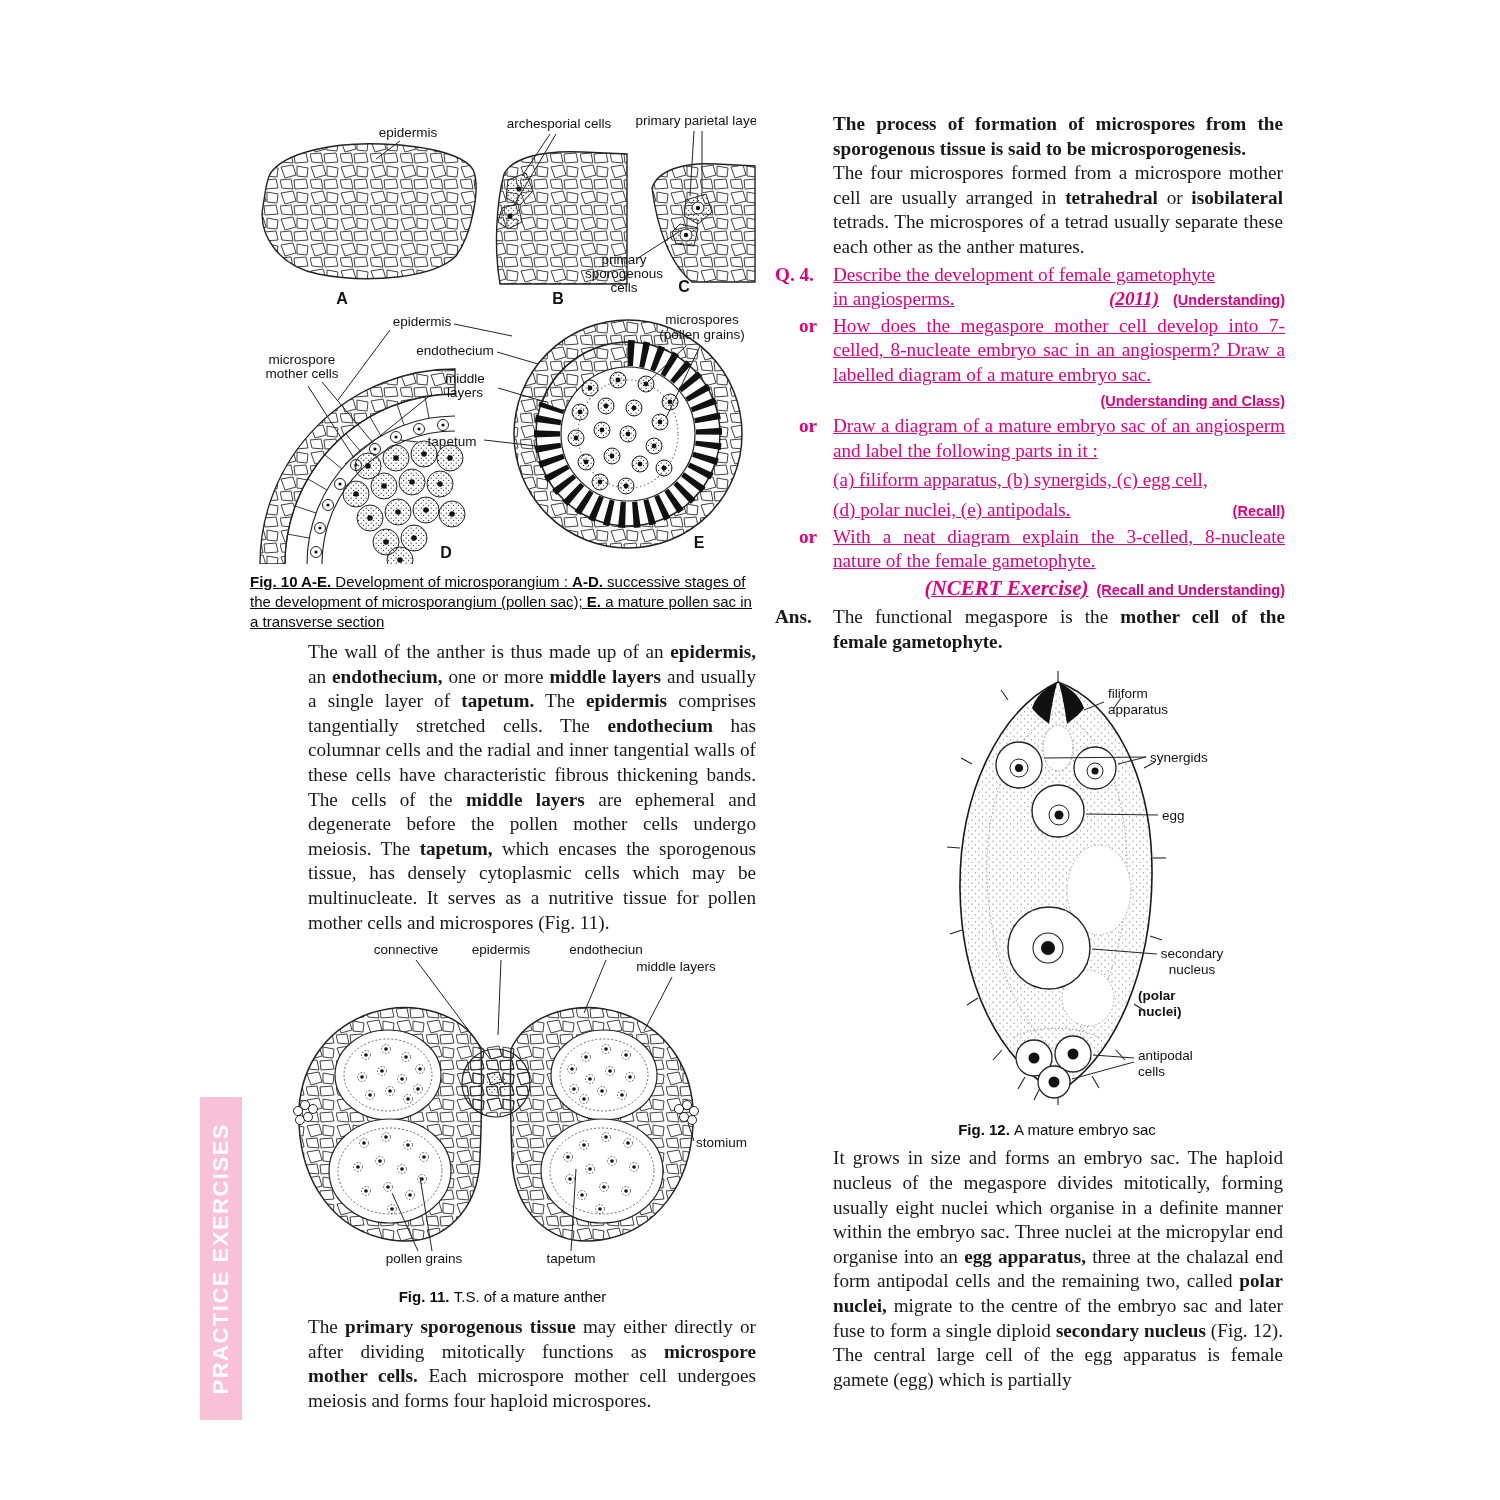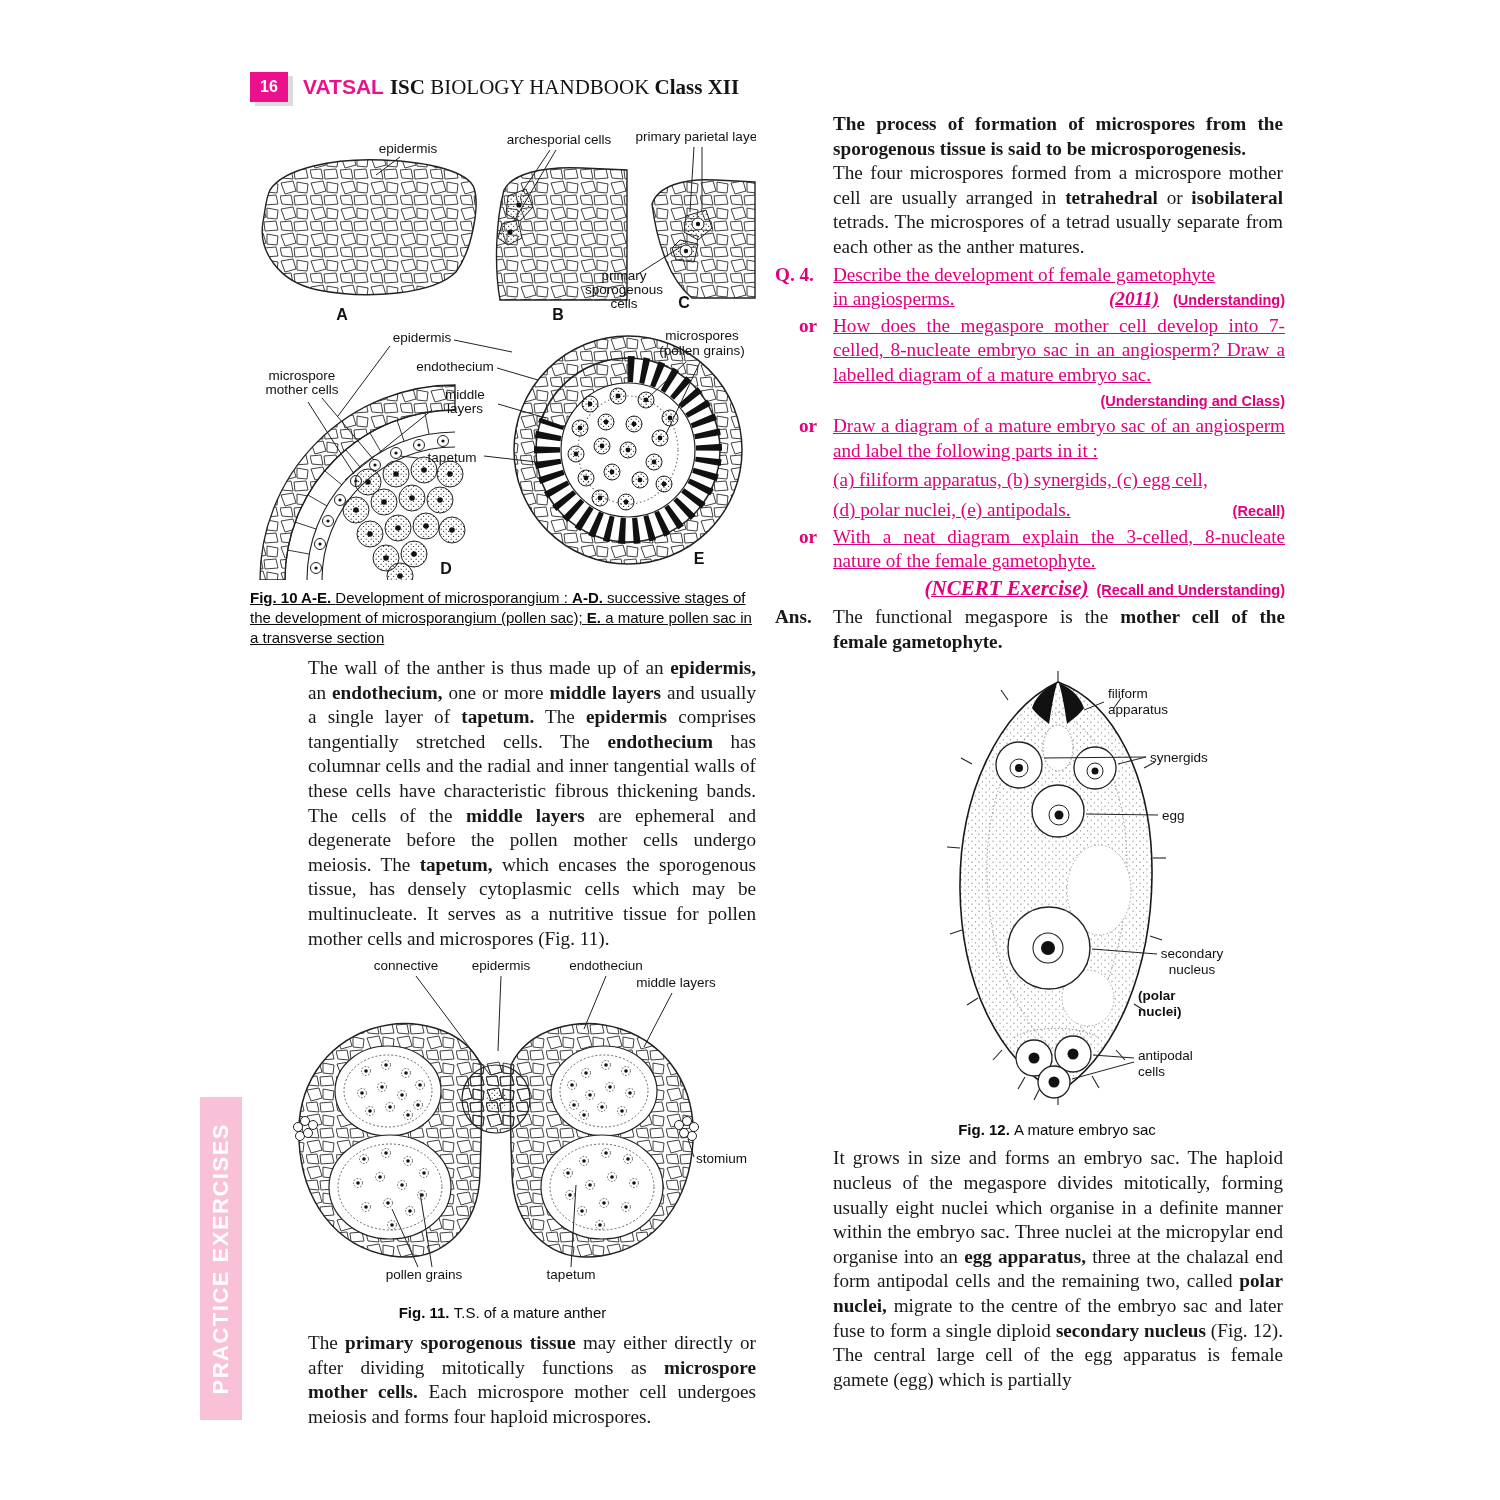--- a/index.html
+++ b/index.html
@@ -12,21 +12,21 @@
            font:bold 16px "Liberation Sans",sans-serif;color:#fff;}
   #htitle{font:21px "Liberation Serif",serif;color:#141414;white-space:nowrap;}
   #htitle .brand{font:bold 21px "Liberation Sans",sans-serif;color:#ec108c;margin-right:6px;}
   #htitle .bold{font-weight:bold;}
   
   #sidebar{position:absolute;left:200px;top:1097px;width:42px;height:323px;background:#f8c1d8;
            display:flex;align-items:center;justify-content:center;}
   #sidebar span{writing-mode:vertical-rl;transform:rotate(180deg);
            font:bold 22px "Liberation Sans",sans-serif;color:#fff;letter-spacing:1.5px;white-space:nowrap;}
   
-  #leftcol{position:absolute;left:250px;top:128px;width:506px;}
+  #leftcol{position:absolute;left:250px;top:112px;width:506px;}
   #rightcol{position:absolute;left:775px;top:112px;width:510px;}
   .body{font:19.2px/24.6px "Liberation Serif",serif;text-align:justify;color:#181818;margin:0;}
   .indent{margin-left:58px;width:448px;}
   .figcap{font:15px/20px "Liberation Sans",sans-serif;color:#0a0a0a;}
   .capleft{margin-top:4px;width:505px;text-align:left;text-decoration:underline;}
   .capcenter{text-align:center;}
   svg text{font-family:"Liberation Sans",sans-serif;font-size:13.5px;fill:#111;}
   svg text.letter{font-size:16px;font-weight:bold;}
   svg text.boldlab{font-weight:bold;}
   
@@ -46,24 +46,20 @@
   .src{font-weight:bold;font-style:italic;font-size:21px;margin-right:8px;}
   .ansrow{display:flex;margin-top:4px;}
   .anslabel{flex:none;width:58px;font-weight:bold;font-size:19.2px;line-height:24.6px;color:#181818;}
   #fig12wrap{margin:14px 0 0 58px;width:448px;text-align:center;}
 </style>
 </head>
 <body>
 
 <div id="page">
 
-  <div id="header">
-    <div id="pagenum">16</div>
-    <div id="htitle"><span class="brand">VATSAL</span><span class="bold">ISC</span><span>&nbsp;</span><span>BIOLOGY HANDBOOK</span><span>&nbsp;</span><span class="bold">Class XII</span></div>
-  </div>
 
   <div id="sidebar">
     <span>PRACTICE EXERCISES</span>
   </div>
 
   <div id="leftcol">
 
     
     <svg width="506" height="452" viewBox="0 0 506 452">
       <defs>
@@ -404,21 +400,21 @@
     </svg>
 
     <div class="figcap capcenter" style="margin-top:10px;width:505px;"><b>Fig. 11. </b><span>T.S. of a mature anther</span></div>
 
     <p class="body indent" style="margin-top:8px;"><span>The </span><b>primary sporogenous tissue</b><span> may either directly or after dividing mitotically functions as </span><b>microspore mother cells.</b><span> Each microspore mother cell undergoes meiosis and forms four haploid microspores.</span></p>
   </div>
 
   <div id="rightcol">
 
     <p class="body" style="margin-left:58px;width:450px;"><b>The process of formation of microspores from the sporogenous tissue is said to be microsporogenesis.</b></p>
-    <p class="body" style="margin-left:58px;width:450px;margin-top:0;"><span>The four microspores formed from a microspore mother cell are usually arranged in </span><b>tetrahedral</b><span> or </span><b>isobilateral</b><span> tetrads. The microspores of a tetrad usually separate from each other as the anther matures.</span></p>
+    <p class="body" style="margin-left:58px;width:450px;margin-top:0;"><span>The four microspores formed from a microspore mother cell are usually arranged in </span><b>tetrahedral</b><span> or </span><b>isobilateral</b><span> tetrads. The microspores of a tetrad usually separate these each other as the anther matures.</span></p>
 
     <div class="q4 pink">
 
       <div class="qrow">
         <div class="qlabel">Q. 4.</div>
         <div class="qbody">
           <div>Describe the development of female gametophyte</div>
           <div class="linerow">
             <span>in angiosperms.</span>
             <span><span class="year">(2011)</span><span class="tag">(Understanding)</span></span>

